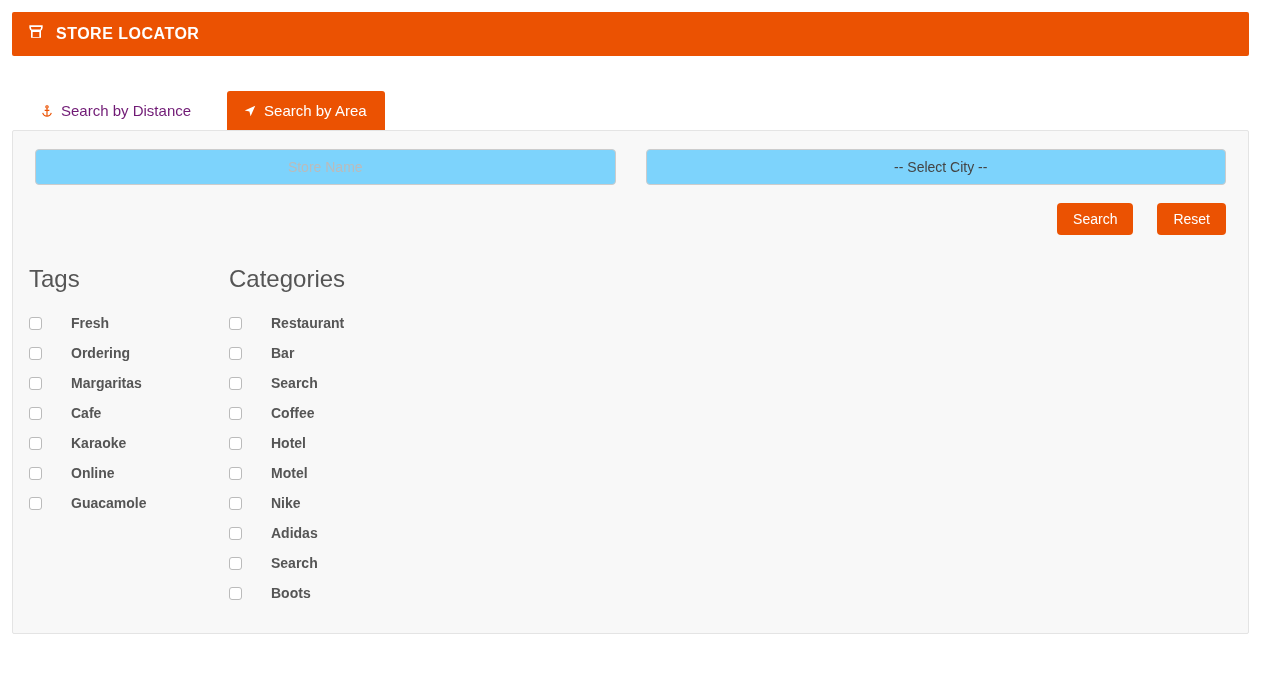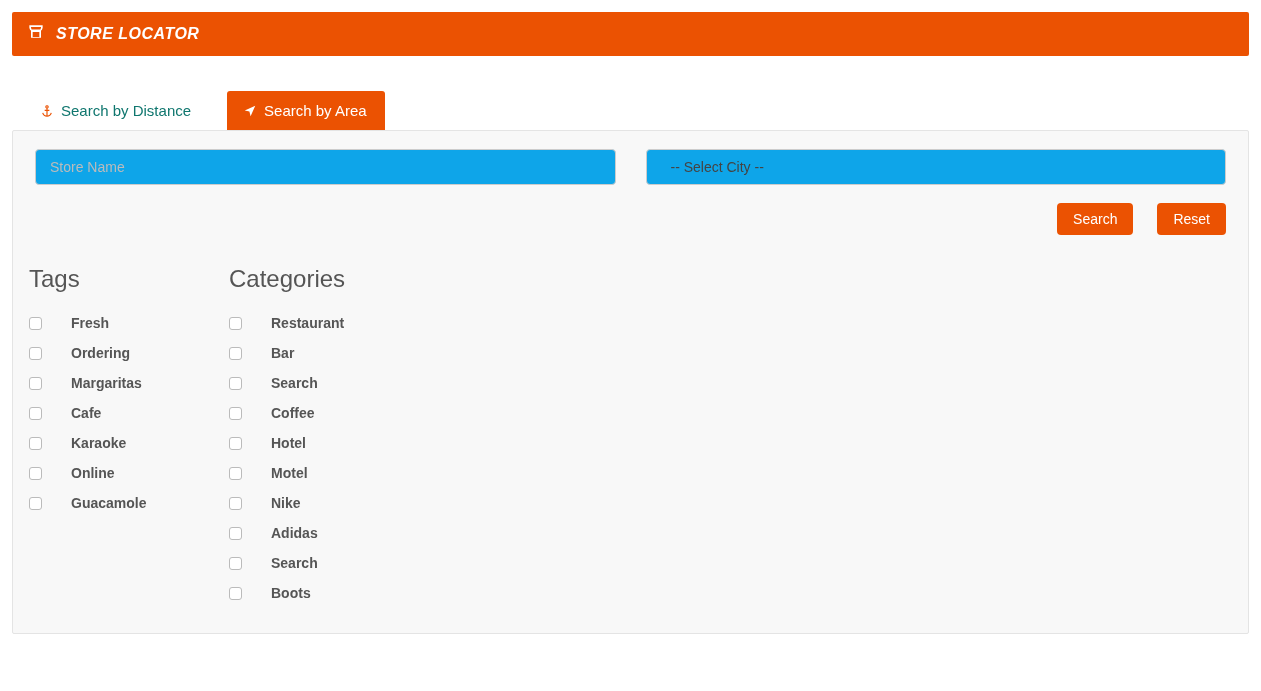--- a/index.html
+++ b/index.html
@@ -14,21 +14,20 @@
     }
     .header-bar {
       background: #eb5202;
       color: #fff;
       padding: 10px 14px;
       display: flex;
       align-items: center;
       gap: 10px;
       border-radius: 2px;
       margin-bottom: 35px;
-      font-style: italic;
     }
     .header-icon svg {
       width: 20px;
       height: 20px;
       fill: #fff;
     }
     .header-title {
       font-weight: 700;
       font-size: 16px;
       letter-spacing: 0.5px;
@@ -42,21 +41,21 @@
     .tab {
       display: flex;
       align-items: center;
       gap: 7px;
       padding: 11px 18px;
       font-size: 15px;
       cursor: pointer;
       border-radius: 3px 3px 0 0;
     }
     .tab.inactive {
-      color: #0f766e;
+      color: #701a75;
       background: #fff;
     }
     .tab.active {
       background: #eb5202;
       color: #fff;
       padding-left: 16px;
     }
     .tab-icon {
       width: 14px;
       height: 14px;
@@ -77,22 +76,23 @@
     .form-col {
       flex: 1;
     }
     .text-input, .select-input {
       width: 100%;
       height: 36px;
       border: 1px solid #ccc;
       border-radius: 4px;
       padding: 0 14px;
       font-size: 14px;
-      background: #0ea5e9;
+      background: #7dd3fc;
       color: #333;
+      text-align: center;
     }
     .text-input::placeholder {
       color: #bbb;
     }
     .select-input {
       appearance: none;
       -webkit-appearance: none;
       color: #444;
       padding-left: 24px;
       cursor: pointer;

